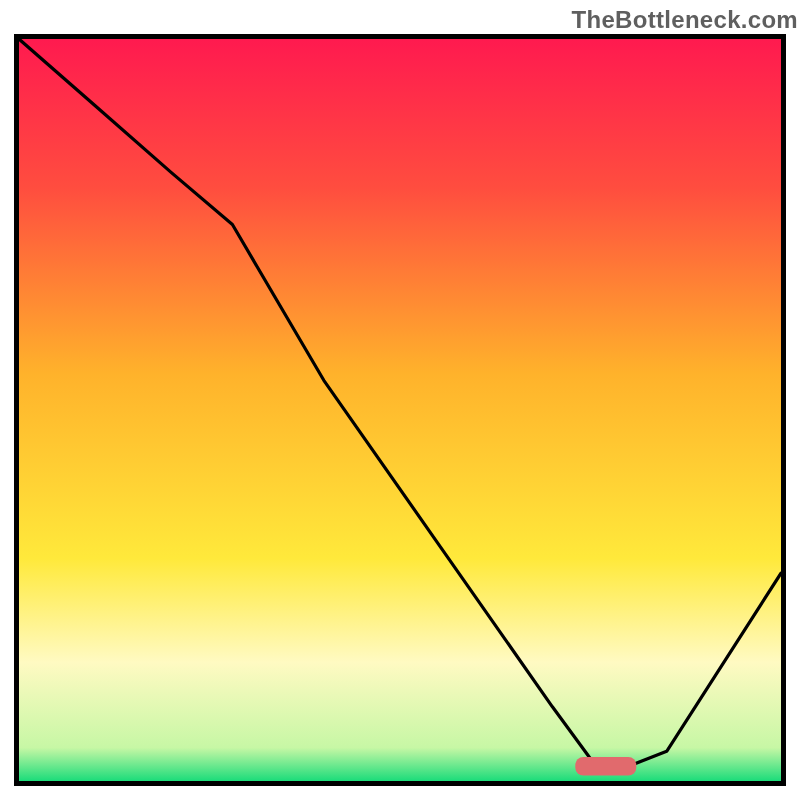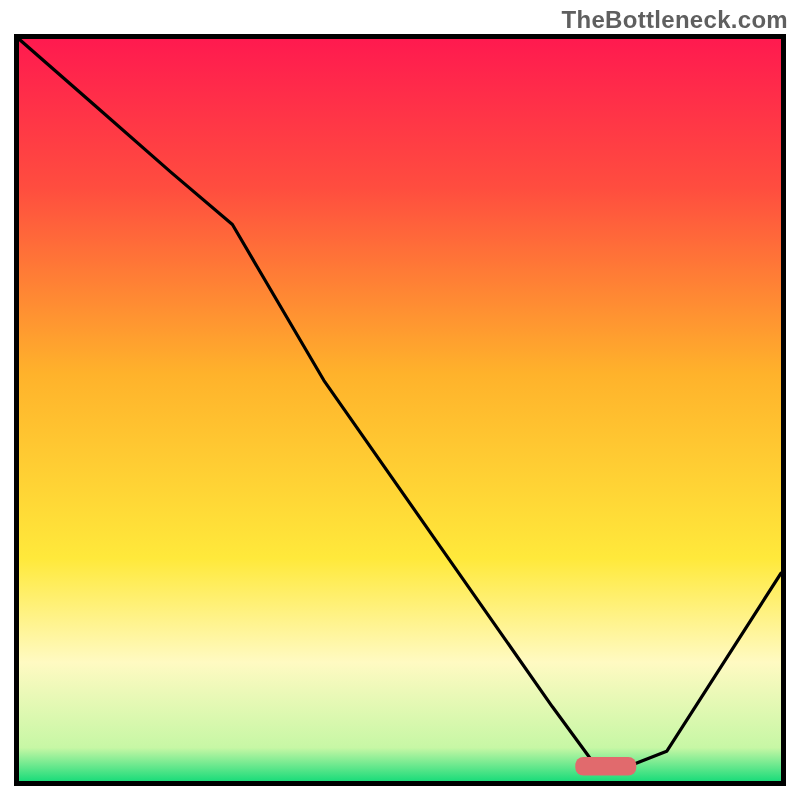--- a/index.html
+++ b/index.html
@@ -11,21 +11,21 @@
     font-family: Arial, Helvetica, sans-serif;
   }
   .container {
     position: relative;
     width: 800px;
     height: 800px;
   }
   .watermark {
     position: absolute;
     top: 6px;
-    right: 12px;
+    right: 2px;
     font-size: 24px;
     font-weight: bold;
     color: #5f5f5f;
     letter-spacing: 0.3px;
   }
   .frame {
     position: absolute;
     top: 34px;
     left: 14px;
     width: 772px;

